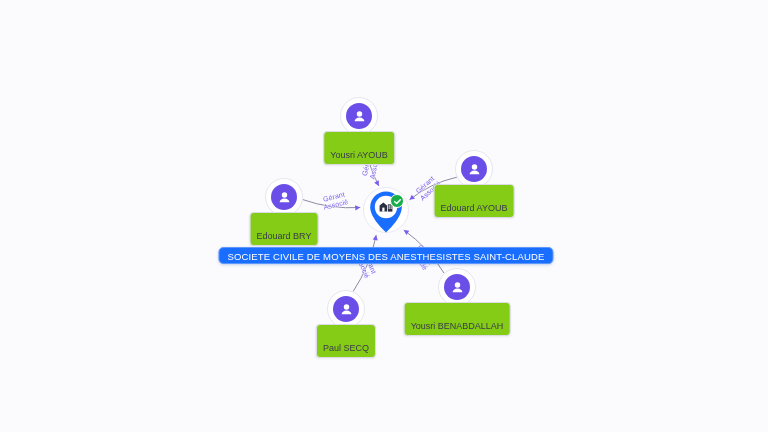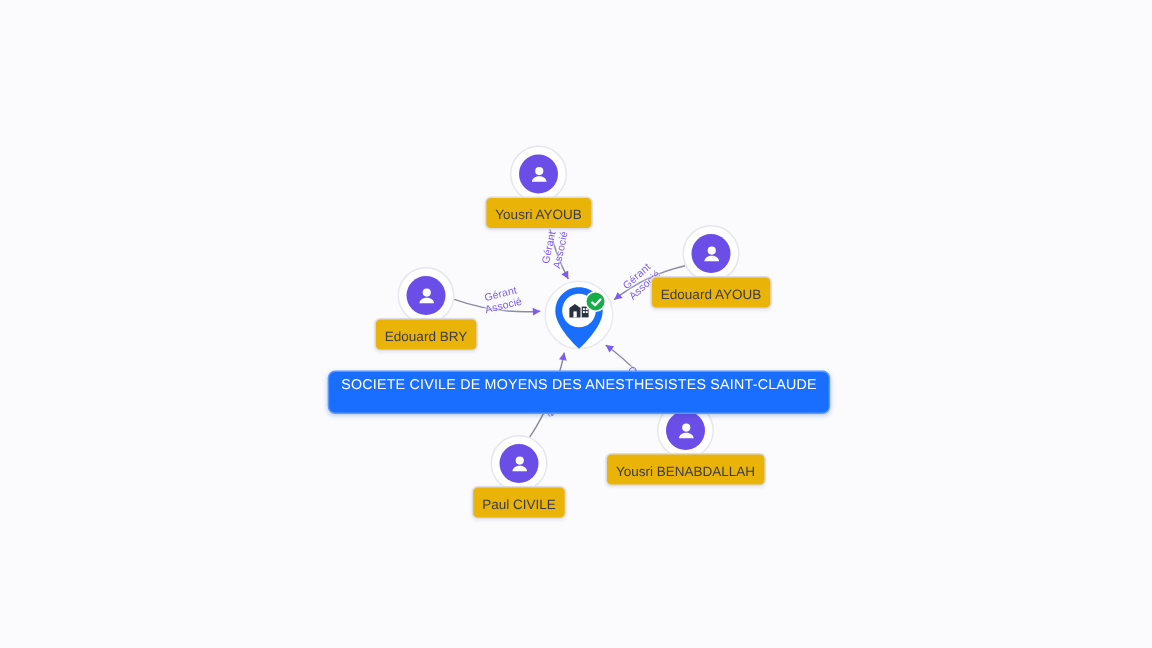--- a/index.html
+++ b/index.html
@@ -89,24 +89,24 @@
   .avatar-disc svg {
     width: 15px;
     height: 15px;
     display: block;
   }
   .person-label {
     position: absolute;
     top: 15px;
     left: 50%;
     transform: translateX(-50%);
-    background: #eab308;
+    background: #84cc16;
     border: 1px solid #dcdce8;
     border-radius: 4px;
-    padding: 6px 6px 3px 6px;
+    padding: 18px 6px 3px 6px;
     font-size: 9px;
     line-height: 11px;
     color: #3a3a4a;
     white-space: nowrap;
     box-shadow: 0 1px 2px rgba(40,40,70,.07);
   }
 
   
   .company-node {
     position: absolute;
@@ -160,21 +160,21 @@
     top: 36px;
     left: 50%;
     transform: translateX(-50%);
     background: #1a6eff;
     border: 1px solid #5b97ff;
     border-radius: 5px;
     color: #ffffff;
     font-size: 9.5px;
     line-height: 12px;
     letter-spacing: .15px;
-    padding: 3px 8px 12px 8px;
+    padding: 3px 8px 0 8px;
     white-space: nowrap;
     box-shadow: 0 1px 3px rgba(20,70,180,.25);
   }
 </style>
 </head>
 <body style="background: rgb(251, 251, 253);">
 
 <div id="graph-canvas">
 
   <svg class="edges" viewBox="0 0 768 432">
@@ -249,21 +249,21 @@
         <div class="person-label">Edouard BRY</div>
       </div>
       <div class="person-node" style="left: 346px; top: 309px;">
         <div class="avatar-ring"></div>
         <div class="avatar-disc" style="background: rgb(107, 78, 232);">
           <svg viewBox="0 0 16 16">
             <circle cx="8" cy="5.4" r="2.9" fill="#ffffff"></circle>
             <path d="M8 9.1 c-3.1 0 -5.2 1.9 -5.2 3.9 L13.2 13 C13.2 11 11.1 9.1 8 9.1 Z" fill="#ffffff"></path>
           </svg>
         </div>
-        <div class="person-label">Paul CIVILE</div>
+        <div class="person-label">Paul SECQ</div>
       </div>
       <div class="person-node" style="left: 457px; top: 287px;">
         <div class="avatar-ring"></div>
         <div class="avatar-disc" style="background: rgb(107, 78, 232);">
           <svg viewBox="0 0 16 16">
             <circle cx="8" cy="5.4" r="2.9" fill="#ffffff"></circle>
             <path d="M8 9.1 c-3.1 0 -5.2 1.9 -5.2 3.9 L13.2 13 C13.2 11 11.1 9.1 8 9.1 Z" fill="#ffffff"></path>
           </svg>
         </div>
         <div class="person-label">Yousri BENABDALLAH</div>

